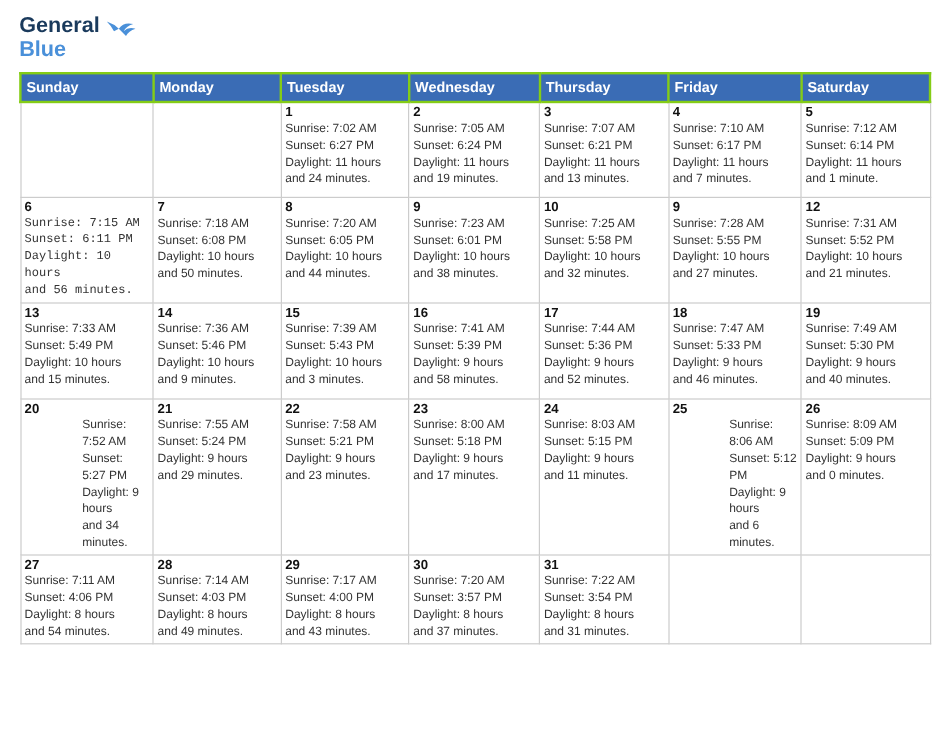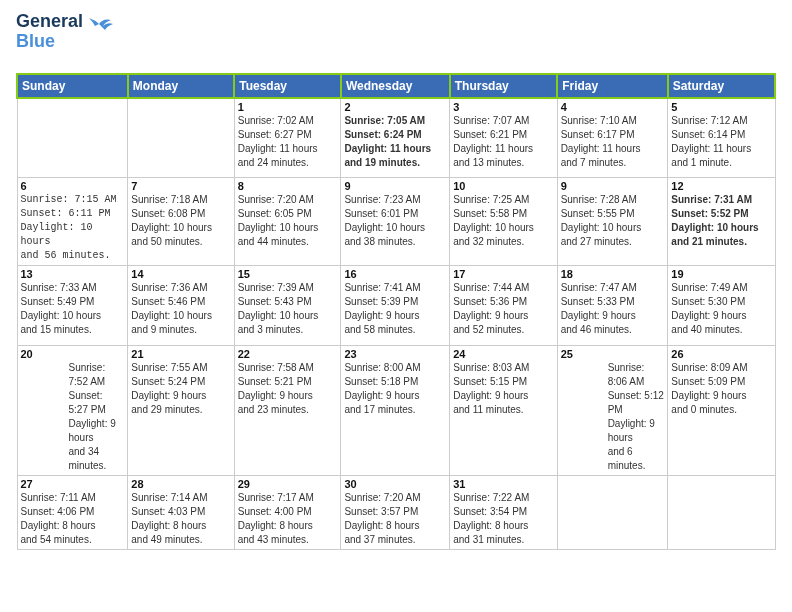--- a/index.html
+++ b/index.html
@@ -9,21 +9,20 @@
       width: 792px;
       height: 612px;
       overflow: hidden;
     }
     .page {
       width: 792px;
       height: 480px;
       padding: 12px 16px 10px 16px;
       display: flex;
       flex-direction: column;
-      gap: 13px;
     }
     .header {
       display: flex;
       justify-content: space-between;
       align-items: flex-start;
       margin-bottom: 8px;
     }
     .logo {
       display: flex;
       flex-direction: column;
@@ -129,21 +128,21 @@
           <td class="empty-cell"></td>
           <td>
             <span class="day-number">1</span>
             <div class="day-info" style="white-space: pre-line;">Sunrise: 7:02 AM
 Sunset: 6:27 PM
 Daylight: 11 hours
 and 24 minutes.</div>
           </td>
           <td>
             <span class="day-number">2</span>
-            <div class="day-info" style="white-space: pre-line; font-weight: bold;">Sunrise: 7:05 AM
+            <div class="day-info" style="white-space: pre-line;">Sunrise: 7:05 AM
 Sunset: 6:24 PM
 Daylight: 11 hours
 and 19 minutes.</div>
           </td>
           <td>
             <span class="day-number">3</span>
             <div class="day-info" style="white-space: pre-line;">Sunrise: 7:07 AM
 Sunset: 6:21 PM
 Daylight: 11 hours
 and 13 minutes.</div>
@@ -201,21 +200,21 @@
           </td>
           <td>
             <span class="day-number">9</span>
             <div class="day-info" style="white-space: pre-line;">Sunrise: 7:28 AM
 Sunset: 5:55 PM
 Daylight: 10 hours
 and 27 minutes.</div>
           </td>
           <td>
             <span class="day-number">12</span>
-            <div class="day-info" style="white-space: pre-line; font-weight: bold;">Sunrise: 7:31 AM
+            <div class="day-info" style="white-space: pre-line;">Sunrise: 7:31 AM
 Sunset: 5:52 PM
 Daylight: 10 hours
 and 21 minutes.</div>
           </td>
         </tr>
         <tr>
           <td>
             <span class="day-number">13</span>
             <div class="day-info" style="white-space: pre-line;">Sunrise: 7:33 AM
 Sunset: 5:49 PM

